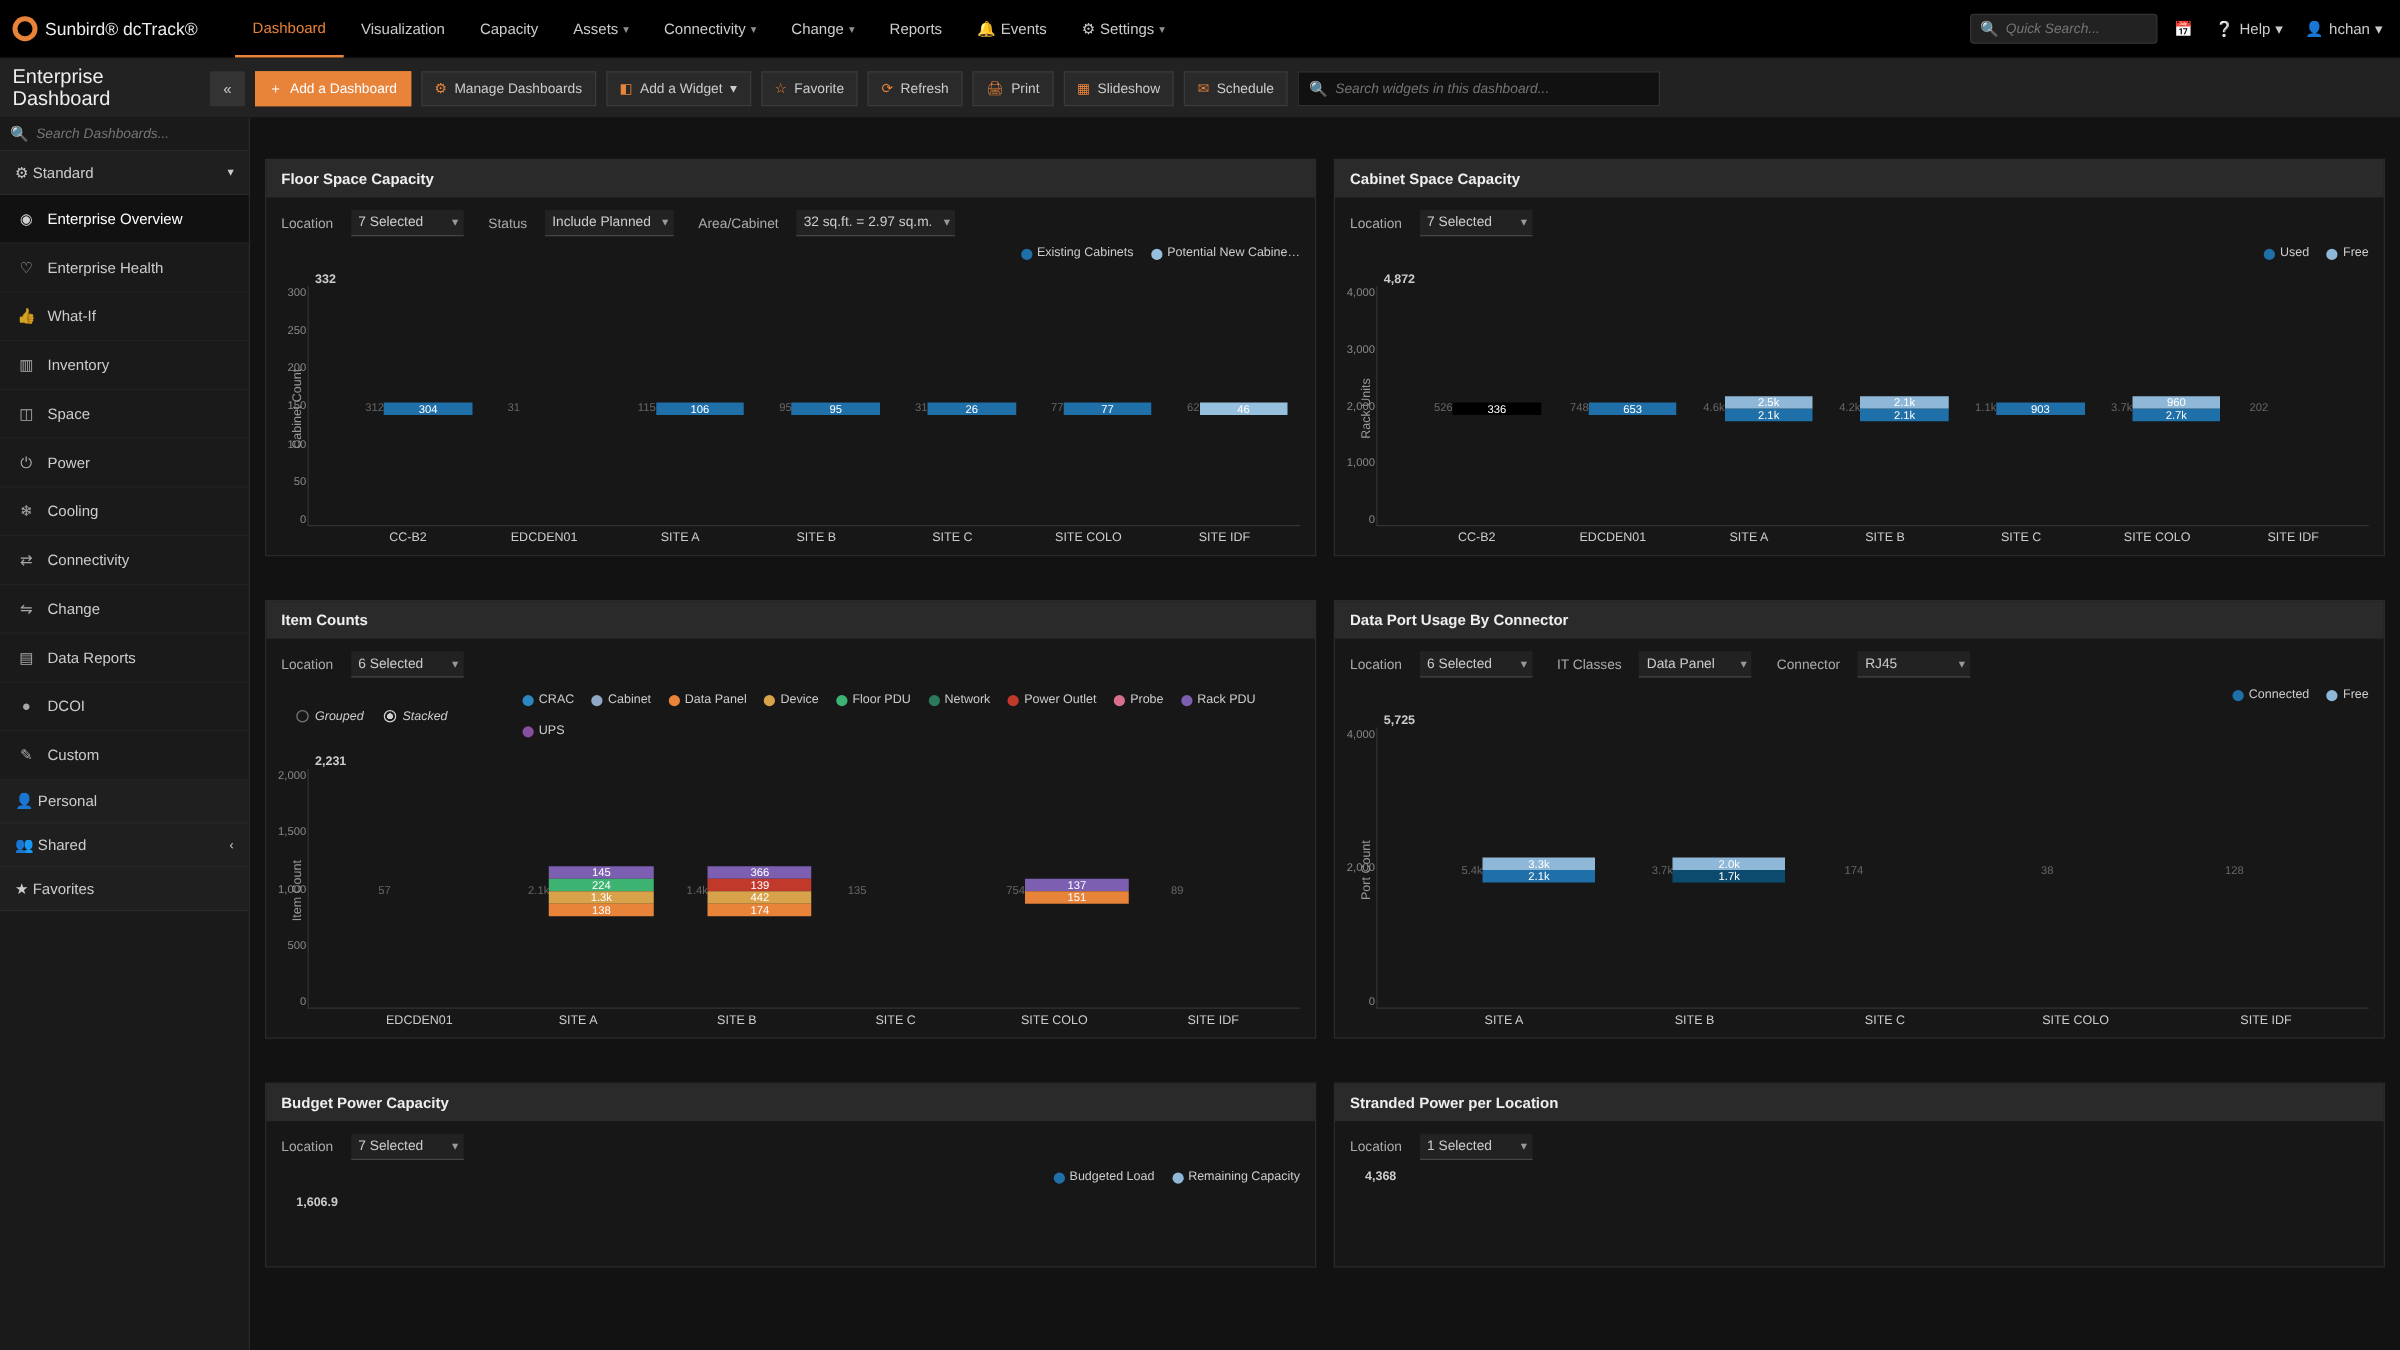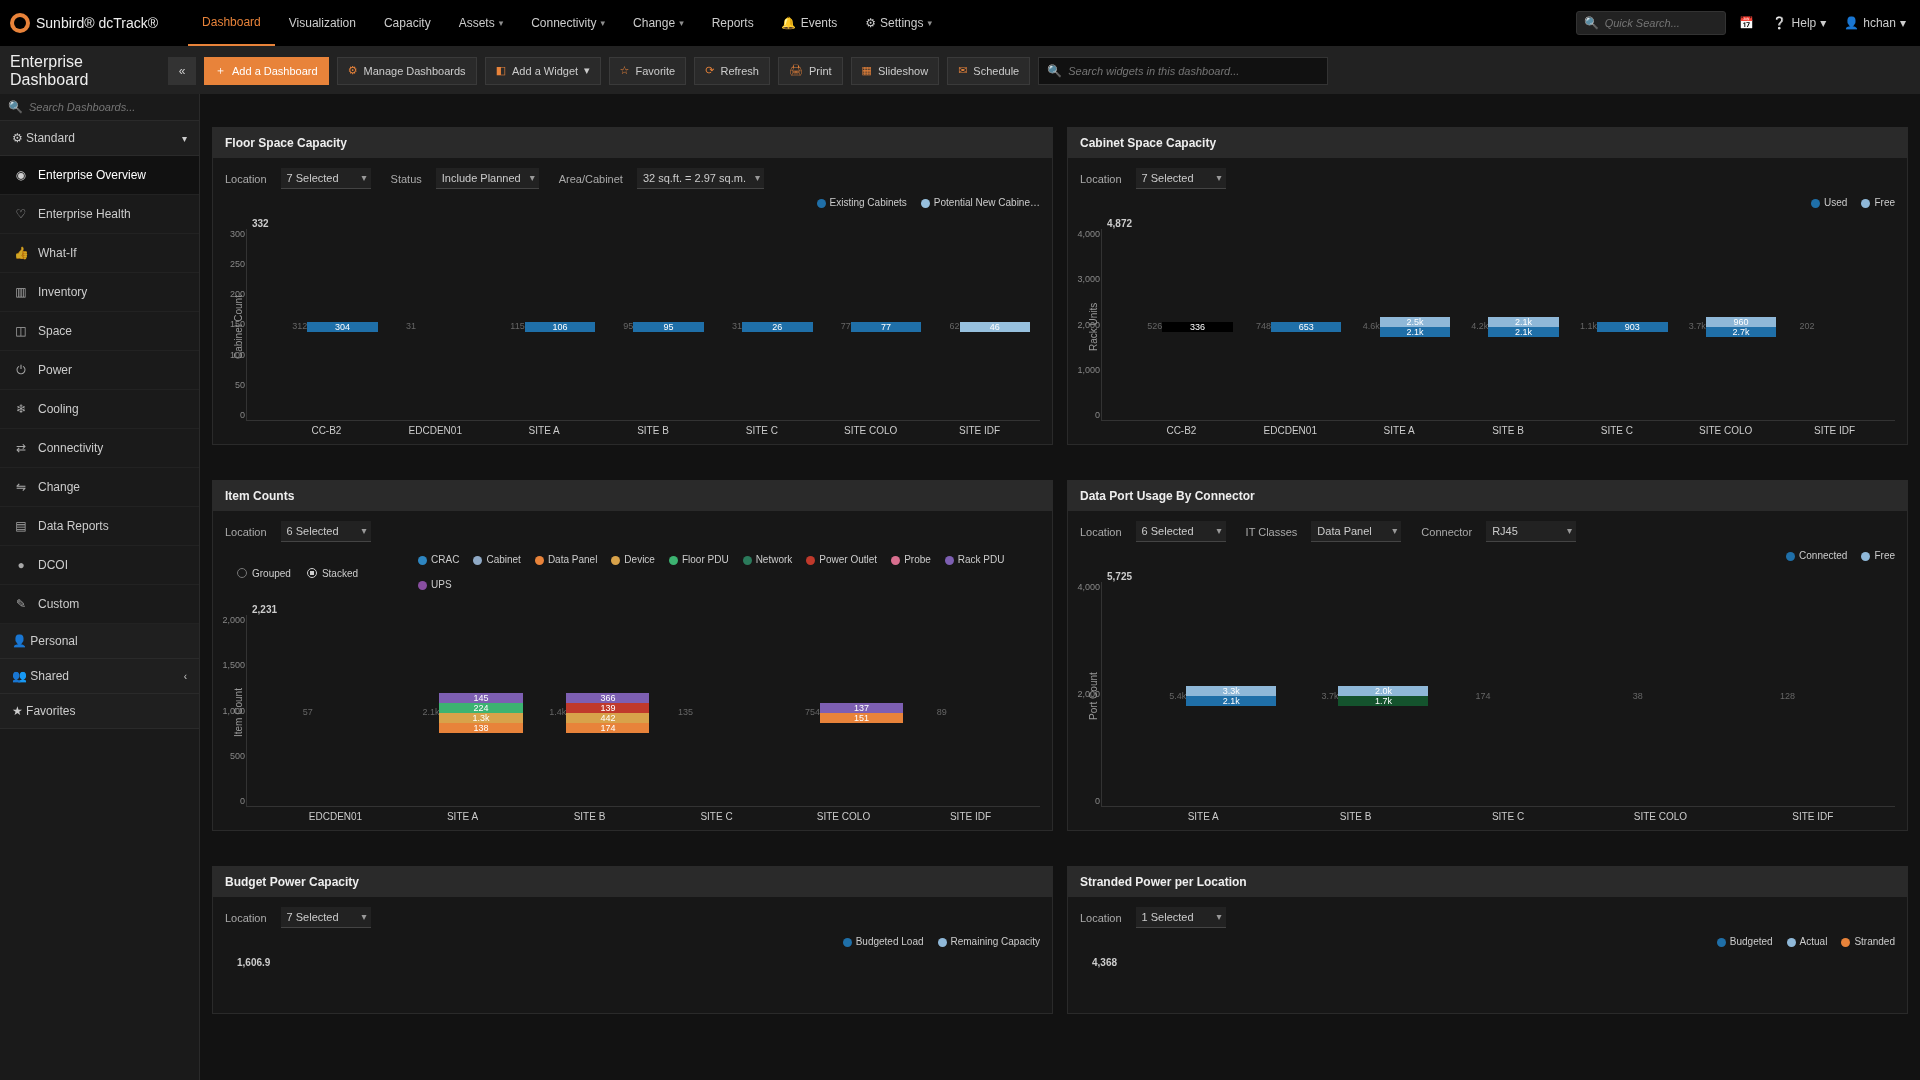--- a/index.html
+++ b/index.html
@@ -54,21 +54,21 @@
 .chart-body { flex:1; display:flex; flex-direction:column; }
 .ymax { font-size:10px; color:#ccc; text-align:left; padding-left:6px; font-weight:600; }
 .plot { flex:1; display:flex; align-items:flex-end; padding:4px 10px 0 30px; border-left:1px solid #333; border-bottom:1px solid #333; position:relative; gap:8px; }
 .yticks { position:absolute; left:-30px; top:0; bottom:0; width:28px; display:flex; flex-direction:column; justify-content:space-between; text-align:right; font-size:9px; color:#888; }
 .bar-group { flex:1; display:flex; flex-direction:row; align-items:center; position:relative; height:100%; justify-content:flex-end; }
 .bar-total { font-size:9px; color:#666; margin-bottom:1px; }
 .bar-stack { width:70%; max-width:90px; display:flex; flex-direction:column-reverse; }
 .bar-seg { width:100%; display:flex; align-items:center; justify-content:center; font-size:9px; color:#fff; overflow:hidden; }
 .xlabels { display:flex; padding:4px 10px 0 30px; gap:8px; }
 .xlabel { flex:1; text-align:center; font-size:10px; color:#ccc; }
-.radio-row { display:flex; gap:16px; padding-left:12px; align-items:center; }
+.radio-row { display:flex; gap:16px; padding-left:12px; align-items:center;font-style:italic; }
 .radio-opt { display:flex; align-items:center; gap:5px; font-size:10px; cursor:pointer; }
 .radio-dot { width:10px; height:10px; border-radius:50%; border:1px solid #777; }
 .radio-dot.on { border-color:#cfcfcf; background:radial-gradient(circle,#cfcfcf 40%,transparent 45%); }
 .row2 { display:flex; align-items:center; gap:20px; padding:4px 12px; }
 .widget.short { min-height:130px; }
 .bell { color:#d9534f; }
 </style>
 </head>
 <body>
 
@@ -625,21 +625,21 @@
                 <div class="bar-group">
                   <div class="bar-total">5.4k</div>
                   <div class="bar-stack">
                     <div class="bar-seg" style="height:36.681222707423586%;background:#1f6fa8">2.1k</div>
                     <div class="bar-seg" style="height:57.64192139737992%;background:#8fb8d8">3.3k</div>
                   </div>
                 </div>
                 <div class="bar-group">
                   <div class="bar-total">3.7k</div>
                   <div class="bar-stack">
-                    <div class="bar-seg" style="height:29.694323144104807%;background:#14532d">1.7k</div>
+                    <div class="bar-seg" style="height:29.694323144104807%;background:#0c4a6e">1.7k</div>
                     <div class="bar-seg" style="height:34.93449781659388%;background:#8fb8d8">2.0k</div>
                   </div>
                 </div>
                 <div class="bar-group">
                   <div class="bar-total">174</div>
                   <div class="bar-stack">
                     <div class="bar-seg" style="height:1.0480349344978166%;background:#1f6fa8"></div>
                     <div class="bar-seg" style="height:1.0480349344978166%;background:#8fb8d8"></div>
                   </div>
                 </div>
@@ -693,34 +693,20 @@
           </div>
         </div>
         <div class="widget short">
           <div class="widget-head">Stranded Power per Location</div>
           <div class="widget-ctrls">
             <div class="ctrl">
               <span class="ctrl-label">Location</span>
               <div class="ctrl-sel">1 Selected</div>
             </div>
           </div>
-          <div class="legend ">
-            <div class="legend-item">
-              <span class="legend-sw" style="background:#1f6fa8"></span>
-              <span>Budgeted</span>
-            </div>
-            <div class="legend-item">
-              <span class="legend-sw" style="background:#8fb8d8"></span>
-              <span>Actual</span>
-            </div>
-            <div class="legend-item">
-              <span class="legend-sw" style="background:#e8833a"></span>
-              <span>Stranded</span>
-            </div>
-          </div>
           <div class="chart" style="min-height:60px">
             <div class="chart-body">
               <div class="ymax">4,368</div>
             </div>
           </div>
         </div>
       </div>
   </div>
 </div>
 

